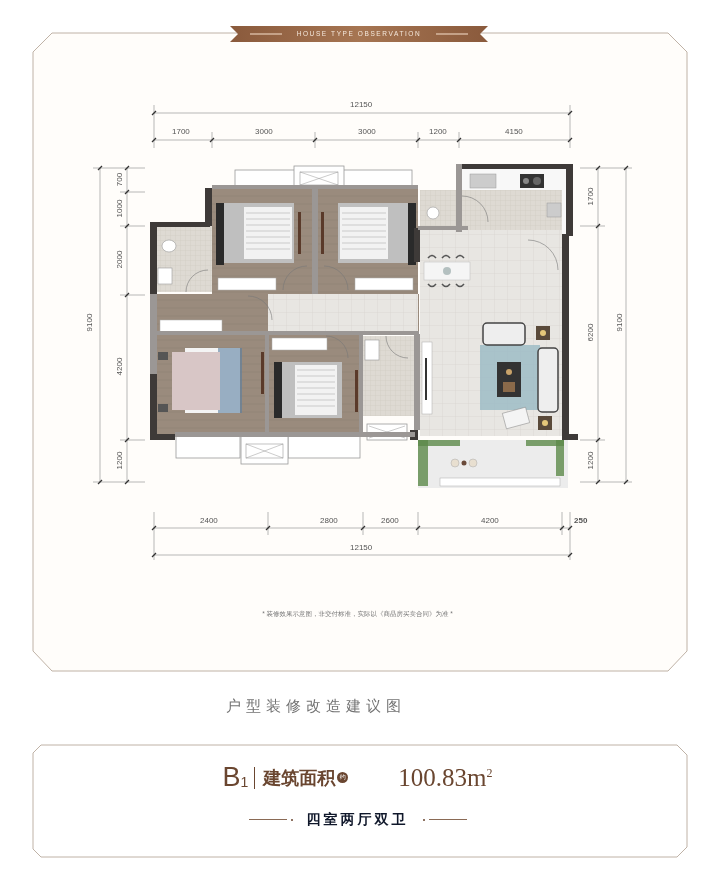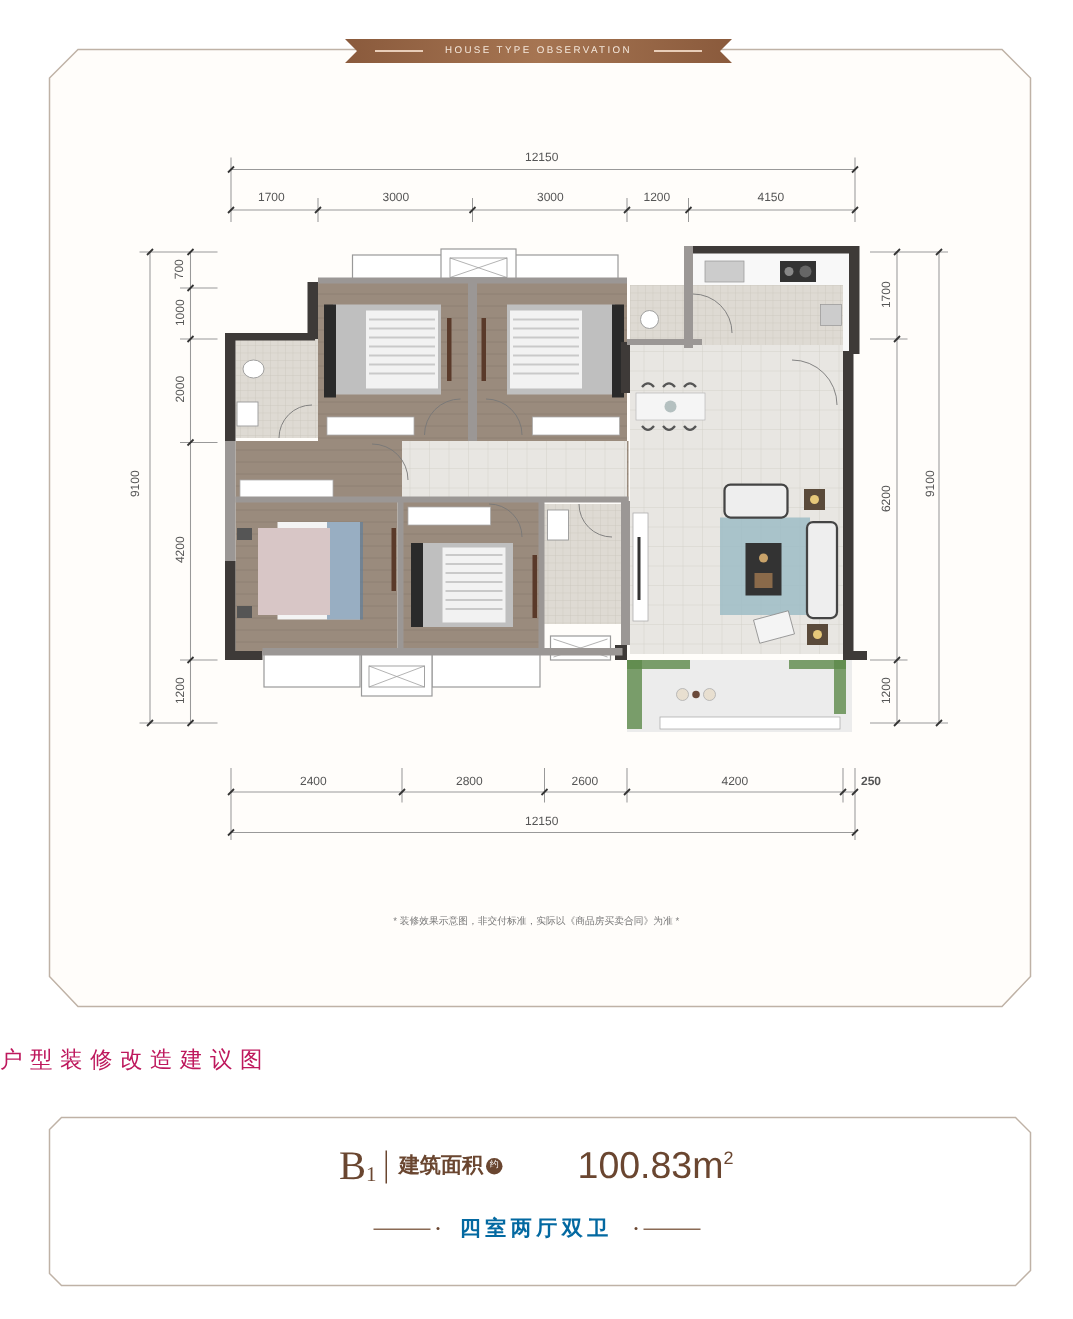--- a/index.html
+++ b/index.html
@@ -8,32 +8,32 @@
   .abs { position:absolute; }
   
   .frame-svg { position:absolute; left:0; top:0; }
   .banner { position:absolute; left:230px; top:26px; width:258px; height:16px; }
   .banner-text { position:absolute; left:0; top:0; width:258px; height:16px; line-height:16px;
                  text-align:center; font-size:6.5px; letter-spacing:1.6px; color:#f5e8dc;
                  font-family:"Liberation Sans", sans-serif; }
   .dim { position:absolute; font-size:8px; color:#555; font-family:"Liberation Sans", sans-serif; }
   .dim-v { position:absolute; font-size:8px; color:#555; transform:rotate(-90deg); transform-origin:center; white-space:nowrap; }
   .disclaimer { position:absolute; left:0; width:715px; top:610px; text-align:center; font-size:6.5px; color:#777; }
-  .subtitle { position:absolute; left:0; width:632px; top:697px; font-size:15px; letter-spacing:5px; color:#be185d;
+  .subtitle { position:absolute; left:0; width:632px; top:697px; text-align:center; font-size:15px; letter-spacing:5px; color:#737373;
               font-family:"DejaVu Sans", sans-serif; }
   .unit-row { position:absolute; left:0; width:715px; top:762px; text-align:center; color:#6a4630; white-space:nowrap; }
-  .unit-code { font-family:Liberation Serif, serif; font-size:27px; font-weight:normal; vertical-align:middle; }
+  .unit-code { font-family:Liberation Sans, sans-serif; font-size:27px; font-weight:normal; vertical-align:middle; }
   .unit-code sub { font-size:14px; vertical-align:-1px; }
   .unit-sep { display:inline-block; width:1px; height:22px; background:#6a4630; margin:0 8px 0 6px; vertical-align:middle; }
-  .unit-area-label { font-family:"DejaVu Serif", serif; font-size:14px; font-weight:bold; vertical-align:middle; }
+  .unit-area-label { font-family:"DejaVu Serif", serif; font-size:18px; font-weight:bold; vertical-align:middle; }
   .approx { display:inline-block; width:11px; height:11px; border-radius:50%; background:#6a4630; color:#fff; font-size:6px;
             line-height:11px; text-align:center; vertical-align:middle; margin:0 2px; }
-  .unit-area-val { font-family:Liberation Sans, sans-serif; font-size:25px; vertical-align:middle;margin-left:48px; }
+  .unit-area-val { font-family:Liberation Serif, serif; font-size:25px; vertical-align:middle;margin-left:48px; }
   .unit-area-val sup { font-size:12px; }
-  .layout-row { position:absolute; left:0; width:715px; top:810px; text-align:center; color:#0369a1; }
+  .layout-row { position:absolute; left:0; width:715px; top:810px; text-align:center; color:#0f172a; }
   .layout-text { font-family:"DejaVu Serif", serif; font-size:14px; font-weight:bold; letter-spacing:3px; margin:0 10px; vertical-align:middle; }
   .rule { display:inline-block; width:38px; height:1px; background:#8a6a55; vertical-align:middle; }
   .rule-dot { display:inline-block; width:2px; height:2px; background:#6a4630; border-radius:50%; vertical-align:middle; margin:0 4px; }
 </style>
 </head>
 <body>
 
 <svg class="frame-svg" width="715" height="879">
 
   <polygon points="52,33 668,33 687,52 687,651 668,671 52,671 33,651 33,52" fill="#fffdfa" stroke="#bfb2a6" stroke-width="1"></polygon>
@@ -130,21 +130,21 @@
 </svg>
 
 <div class="dim" style="left:350px;top:100px;">12150</div>
 <div class="dim" style="left:172px;top:127px;">1700</div>
 <div class="dim" style="left:255px;top:127px;">3000</div>
 <div class="dim" style="left:358px;top:127px;">3000</div>
 <div class="dim" style="left:429px;top:127px;">1200</div>
 <div class="dim" style="left:505px;top:127px;">4150</div>
 
 <div class="dim" style="left:200px;top:516px;">2400</div>
-<div class="dim" style="left:304px;top:516px;">2800</div>
+<div class="dim" style="left:320px;top:516px;">2800</div>
 <div class="dim" style="left:381px;top:516px;">2600</div>
 <div class="dim" style="left:481px;top:516px;">4200</div>
 <div class="dim" style="left:574px;top:516px;font-weight:bold;">250</div>
 <div class="dim" style="left:350px;top:543px;">12150</div>
 
 <div class="dim-v" style="left:81px;top:318px;">9100</div>
 <div class="dim-v" style="left:113px;top:175px;">700</div>
 <div class="dim-v" style="left:111px;top:204px;">1000</div>
 <div class="dim-v" style="left:111px;top:255px;">2000</div>
 <div class="dim-v" style="left:111px;top:362px;">4200</div>

